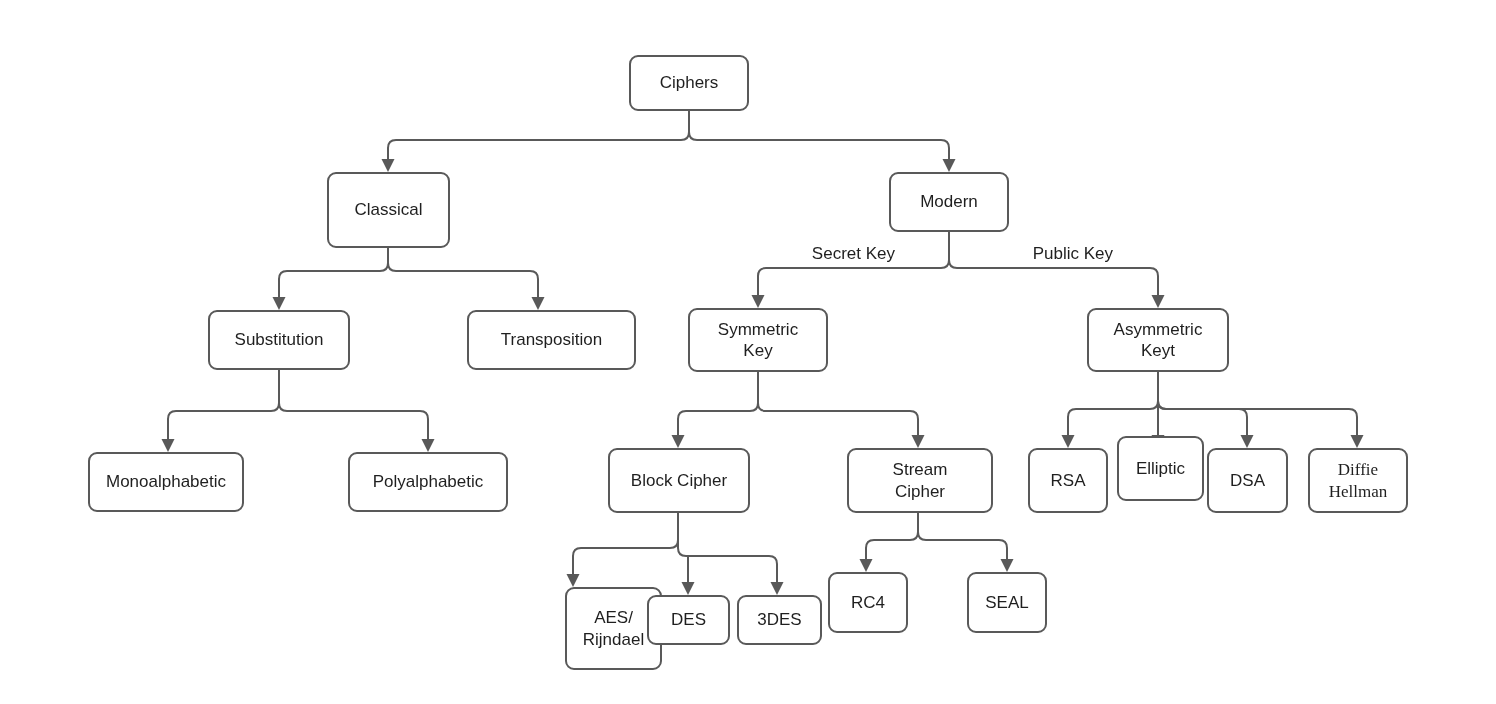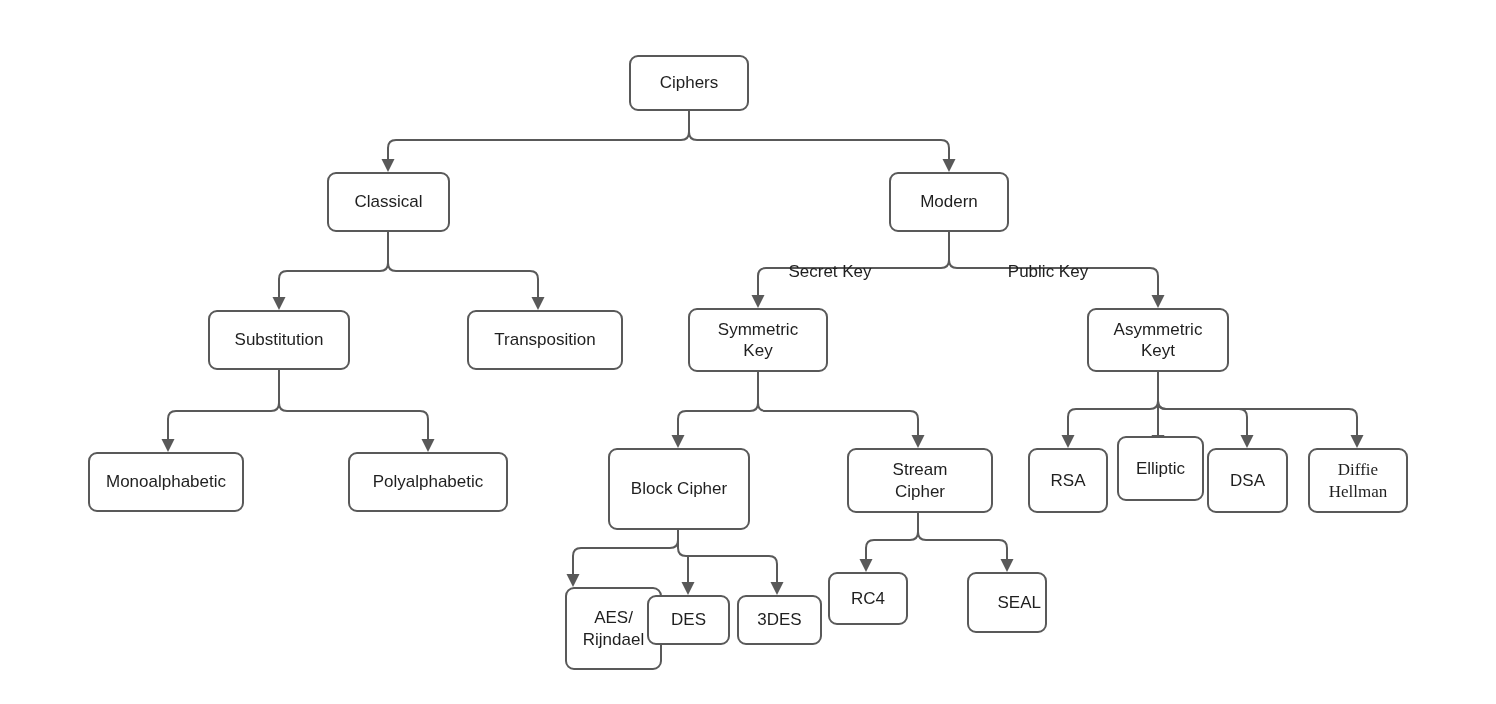--- a/index.html
+++ b/index.html
@@ -19,44 +19,44 @@
     position:absolute;box-sizing:border-box;display:flex;align-items:center;justify-content:center;
     background:var(--bg);border:2.5px solid var(--line);border-radius:9px;
     color:var(--text);font-size:17px;line-height:1.25;text-align:center;
   }
   .node .lbl{display:inline-block;padding:0 4px;}
   .w110 .lbl{max-width:110px;}
   .w90 .lbl{max-width:90px;}
   .w80 .lbl{max-width:80px;}
   .w70 .lbl{max-width:70px;}
   .edge-label{
-    position:absolute;width:130px;text-align:center;color:var(--text);
-    font-size:17px;line-height:20px;margin-top:18px;
+    position:absolute;width:130px;text-align:right;color:var(--text);
+    font-size:17px;line-height:20px;
   }
   
   .n-ciphers      {left:629px;top:55px;width:120px;height:56px;}
-  .n-classical    {left:327px;top:172px;width:123px;height:60px;}
+  .n-classical    {left:327px;top:172px;width:123px;height:76px;}
   .n-modern       {left:889px;top:172px;width:120px;height:60px;}
   .n-substitution {left:208px;top:310px;width:142px;height:60px;}
-  .n-transposition{left:467px;top:310px;width:156px;height:60px;}
+  .n-transposition{left:467px;top:310px;width:169px;height:60px;}
   .n-symmetric    {left:688px;top:308px;width:140px;height:64px;}
   .n-asymmetric   {left:1087px;top:308px;width:142px;height:64px;}
   .n-mono         {left:88px;top:452px;width:156px;height:60px;}
   .n-poly         {left:348px;top:452px;width:160px;height:60px;}
-  .n-block        {left:608px;top:448px;width:142px;height:82px;}
+  .n-block        {left:608px;top:448px;width:142px;height:65px;}
   .n-stream       {left:847px;top:448px;width:146px;height:65px;}
   .n-rsa          {left:1028px;top:448px;width:80px;height:65px;}
   .n-elliptic     {left:1117px;top:436px;width:87px;height:65px;}
   .n-dsa          {left:1207px;top:448px;width:81px;height:65px;}
   .n-diffie       {left:1308px;top:448px;width:100px;height:65px;font-family:Liberation Serif, serif;}
   .n-aes          {left:525px;top:587px;width:97px;height:83px;margin-left:40px;}
   .n-des          {left:647px;top:595px;width:83px;height:50px;}
   .n-3des         {left:737px;top:595px;width:85px;height:50px;}
-  .n-rc4          {left:828px;top:572px;width:80px;height:53px;}
-  .n-seal         {left:967px;top:572px;width:80px;height:61px;justify-content:flex-end;}
+  .n-rc4          {left:828px;top:572px;width:80px;height:61px;}
+  .n-seal         {left:967px;top:572px;width:80px;height:61px;}
   .lbl-secret{left:765px;top:244px;}
   .lbl-public{left:983px;top:244px;}
 </style>
 </head>
 <body>
 
 <div class="canvas">
 
   <svg class="edges" width="1496" height="704" viewBox="0 0 1496 704" xmlns="http://www.w3.org/2000/svg">
 

